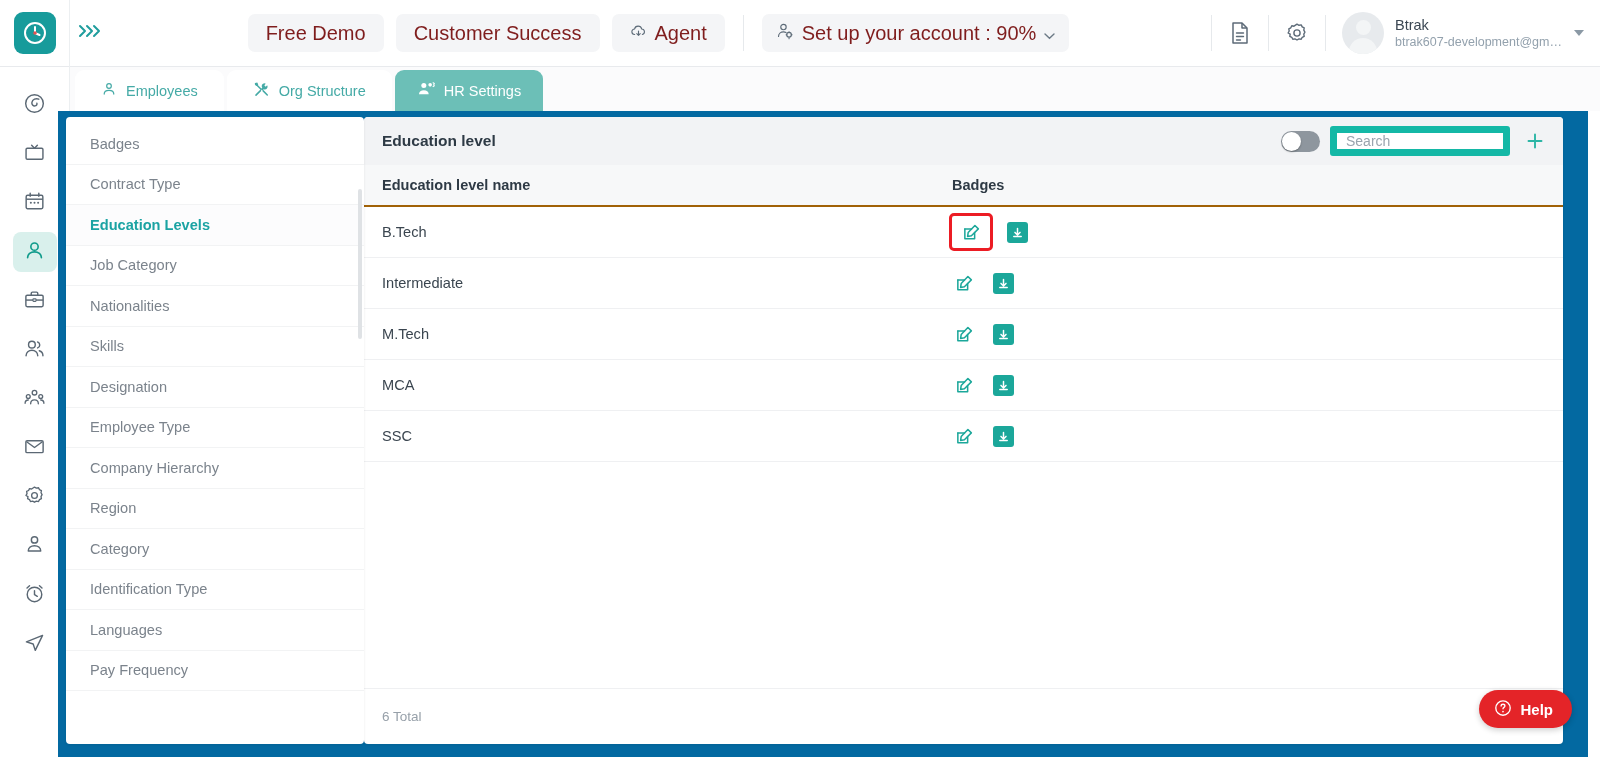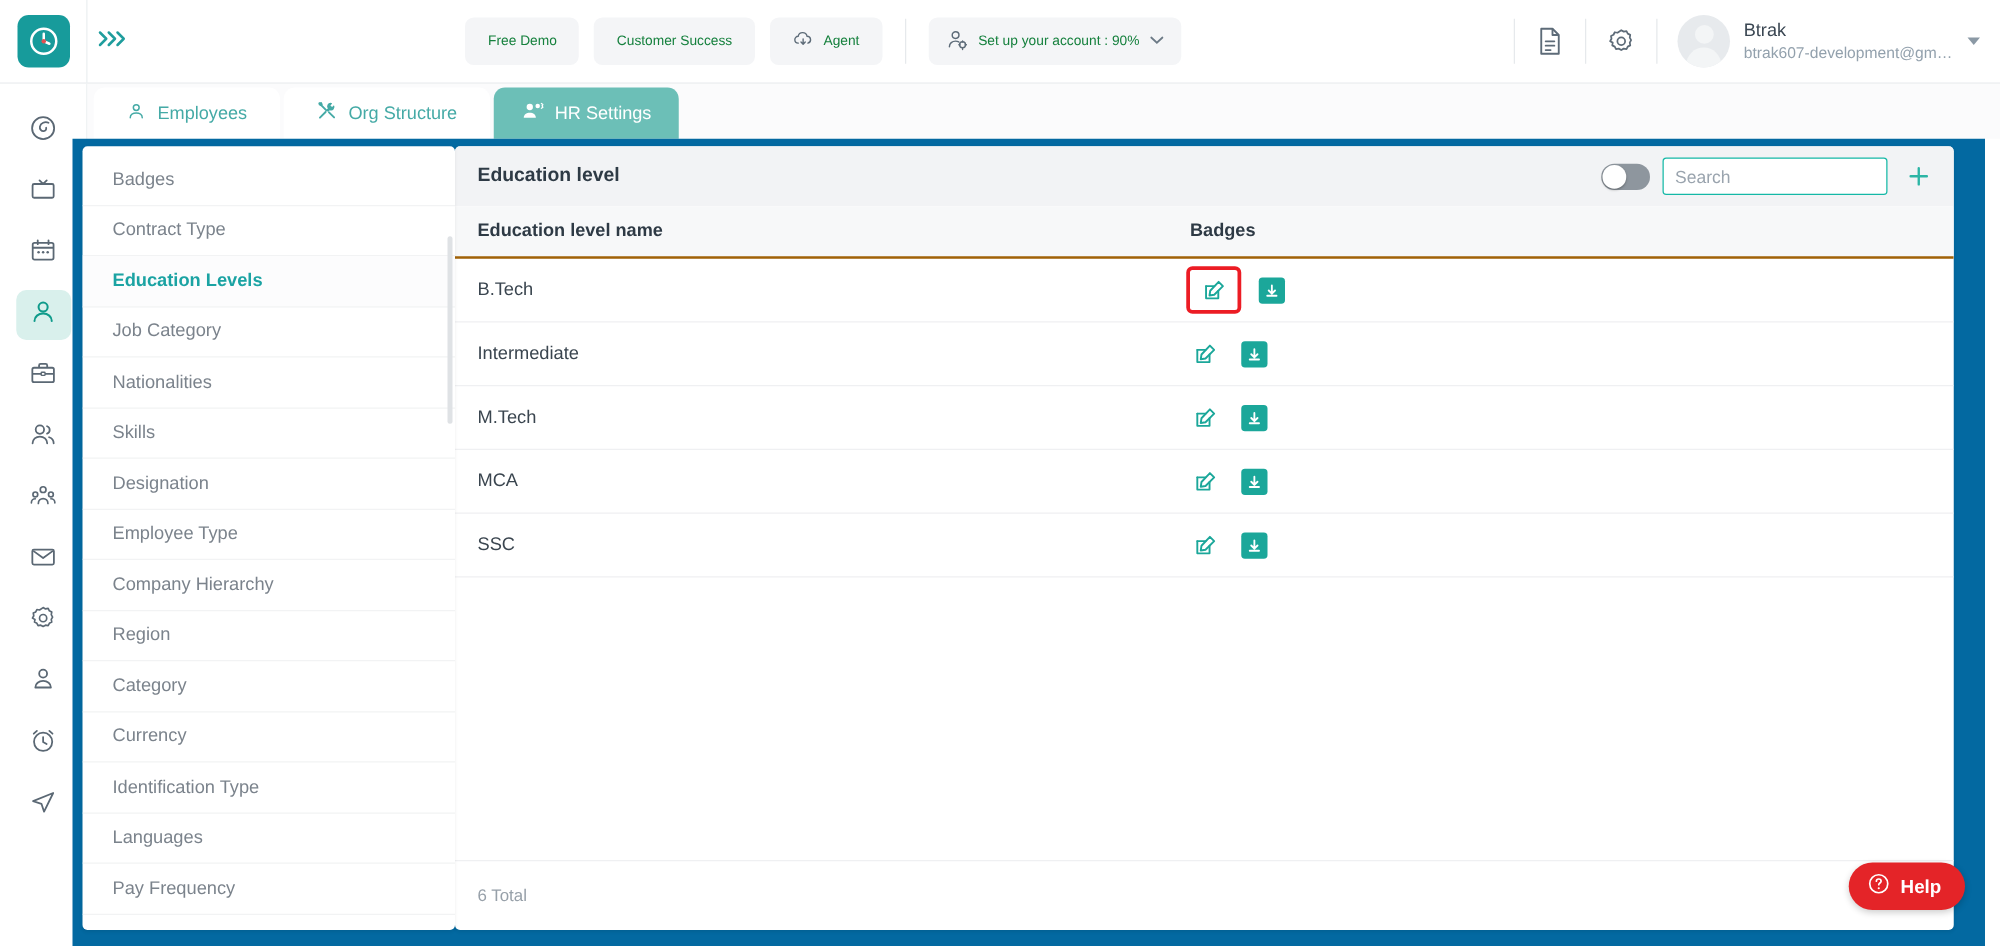--- a/index.html
+++ b/index.html
@@ -27,21 +27,21 @@
   .expand-chevrons {
     color: #1f9d9d; font-size: 17px; letter-spacing: -3px; font-weight: 700;
     margin-left: 8px; width: 34px;
   }
   .topbar-center {
     flex: 1; display: flex; align-items: center; justify-content: center; gap: 12px;
   }
   .chip {
     background: #f4f5f7; border-radius: 7px; height: 38px;
     display: flex; align-items: center; gap: 8px;
-    padding: 0 18px; font-size: 11px; color: #15803d; white-space: nowrap;
+    padding: 0 18px; font-size: 20px; color: #7f1d1d; white-space: nowrap;
   }
   .chip.acct { padding: 0 14px; }
   .vline { width: 1px; height: 36px; background: #e6e9ec; margin: 0 6px; }
   .icon-btn {
     width: 44px; height: 44px; display: flex; align-items: center; justify-content: center;
     color: #5d6b78;
   }
   .user-block {
     display: flex; align-items: center; gap: 11px; padding-left: 10px;
     min-width: 268px;
@@ -130,21 +130,21 @@
   .card-title { font-size: 15.5px; font-weight: 700; color: #2e3a45; flex: 1; }
   .toggle {
     width: 39px; height: 21px; border-radius: 11px; background: #8e969e;
     position: relative; flex: none;
   }
   .toggle::after {
     content: ""; position: absolute; width: 19px; height: 19px; border-radius: 50%;
     background: #ffffff; left: 1px; top: 1px; box-shadow: 0 1px 2px rgba(0,0,0,0.3);
   }
   .search-input {
-    width: 180px; height: 30px; border: 1px solid #14b8a6; border-radius: 3px;
+    width: 180px; height: 30px; border: 7px solid #14b8a6; border-radius: 3px;
     background: #ffffff; font-size: 14px; color: #34404b; padding: 0 9px;
     font-family: "Liberation Sans", sans-serif;
   }
   .search-input::placeholder { color: #9aa4ae; }
   .add-btn {
     width: 30px; height: 30px; display: flex; align-items: center; justify-content: center;
     color: #2cb5a5; font-size: 27px; line-height: 1; font-weight: 300; flex: none;
   }
   .thead {
     height: 42px; background: #f7f8f9; display: flex; align-items: center;
@@ -468,23 +468,20 @@
       <div class="set-item">
         <span>Company Hierarchy</span>
       </div>
       <div class="set-item">
         <span>Region</span>
       </div>
       <div class="set-item">
         <span>Category</span>
       </div>
       <div class="set-item">
-        <span>Currency</span>
-      </div>
-      <div class="set-item">
         <span>Identification Type</span>
       </div>
       <div class="set-item">
         <span>Languages</span>
       </div>
       <div class="set-item">
         <span>Pay Frequency</span>
       </div>
     </div>
     <div class="set-scrollbar"></div>

